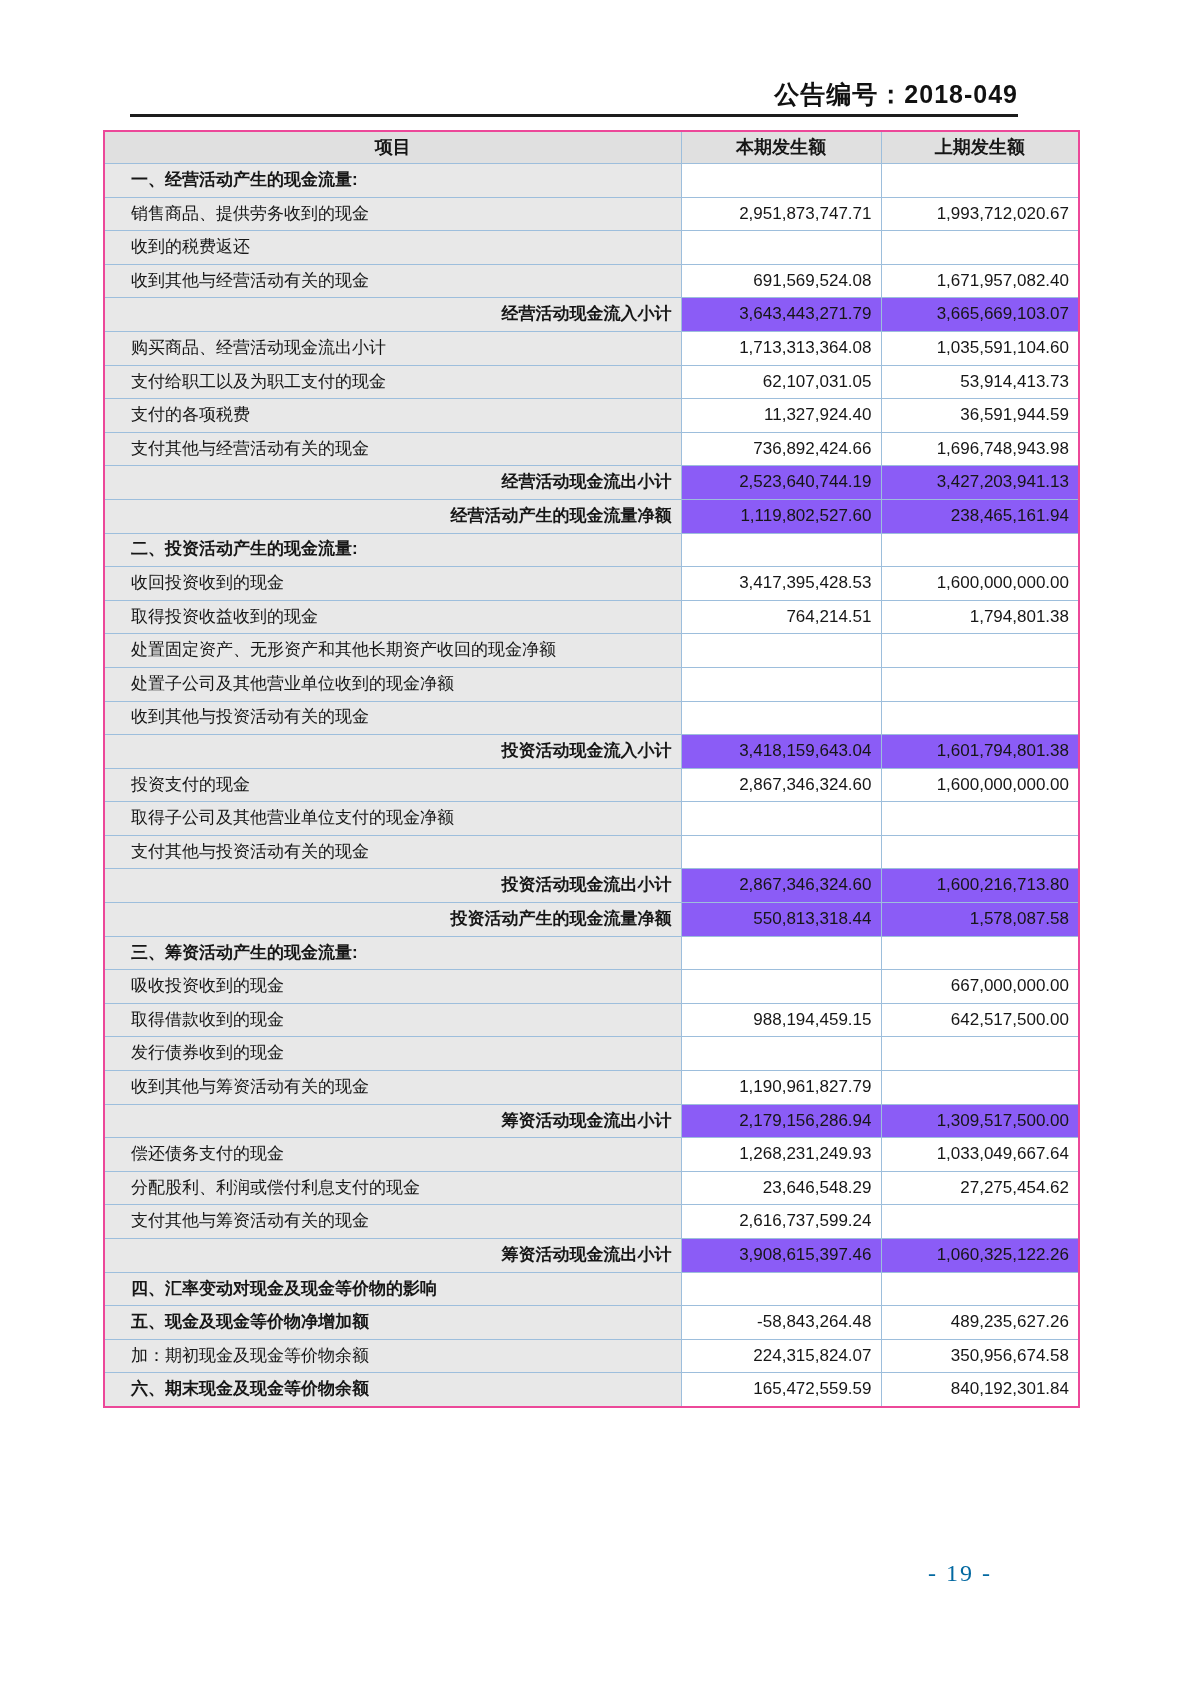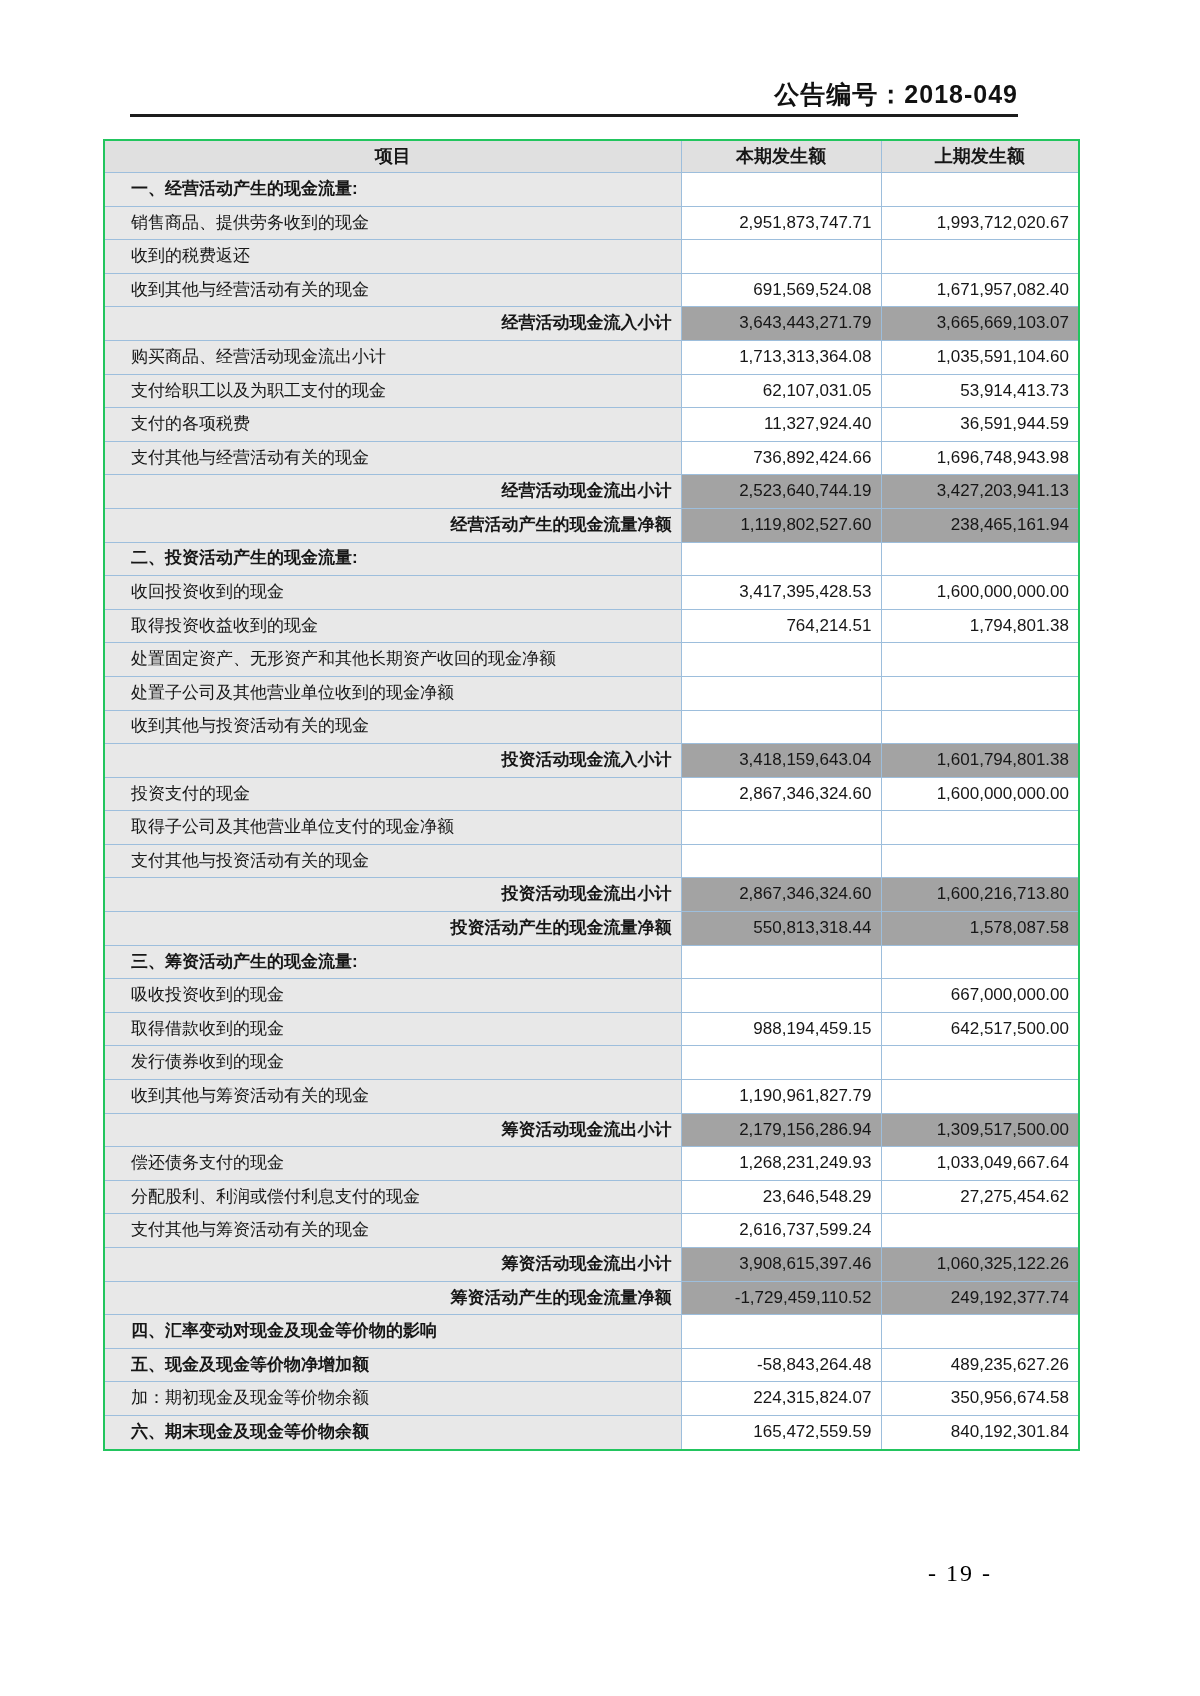--- a/index.html
+++ b/index.html
@@ -9,42 +9,42 @@
     overflow:hidden;
   }
   .doc-number{
     position:absolute;left:130px;top:78px;width:888px;
     text-align:right;font-weight:bold;font-size:25px;letter-spacing:1px;color:#111;
   }
   .header-rule{
     position:absolute;left:130px;top:114px;width:888px;height:3px;background:#1c1c1c;
   }
   table.flow-table{
-    position:absolute;left:103px;top:139px;width:975px;
+    position:absolute;left:103px;top:130px;width:975px;
     border-collapse:collapse;table-layout:fixed;
-    border:2px solid #22c55e;
+    border:2px solid #ec4899;
   }
   .flow-table td,.flow-table th{
     border:1.5px solid #9dbedc;
     font-size:17px;font-weight:normal;
     padding:0 9px;overflow:hidden;white-space:nowrap;
     height:32.6px;line-height:1.1;
   }
   .flow-table thead th{
     background:#e0e0e0;text-align:center;font-weight:bold;font-size:18px;height:31px;
   }
   .flow-table td.label{background:#e8e8e8;text-align:left;padding-left:26px;}
   .flow-table td.num{background:#ffffff;text-align:right;}
   tr.section td.label{font-weight:bold;}
   tr.subtotal td.label{font-weight:bold;text-align:right;}
-  tr.subtotal td.num{background:#a3a3a3;}
+  tr.subtotal td.num{background:#8b5cf6;}
   .page-number{
     position:absolute;left:880px;top:1560px;width:160px;text-align:center;
     font-family:"Liberation Serif","DejaVu Serif",serif;
-    font-size:24px;color:#000000;letter-spacing:2px;
+    font-size:24px;color:#0369a1;letter-spacing:2px;
   }
 </style>
 </head>
 <body>
 
 <div class="doc-number">公告编号：2018-049</div>
 
 <div class="header-rule"></div>
 
 <table class="flow-table">
@@ -219,25 +219,20 @@
       <tr class="item">
         <td class="label">支付其他与筹资活动有关的现金</td>
         <td class="num">2,616,737,599.24</td>
         <td class="num"></td>
       </tr>
       <tr class="subtotal">
         <td class="label">筹资活动现金流出小计</td>
         <td class="num">3,908,615,397.46</td>
         <td class="num">1,060,325,122.26</td>
       </tr>
-      <tr class="subtotal">
-        <td class="label">筹资活动产生的现金流量净额</td>
-        <td class="num">-1,729,459,110.52</td>
-        <td class="num">249,192,377.74</td>
-      </tr>
       <tr class="section">
         <td class="label">四、汇率变动对现金及现金等价物的影响</td>
         <td class="num"></td>
         <td class="num"></td>
       </tr>
       <tr class="section">
         <td class="label">五、现金及现金等价物净增加额</td>
         <td class="num">-58,843,264.48</td>
         <td class="num">489,235,627.26</td>
       </tr>

